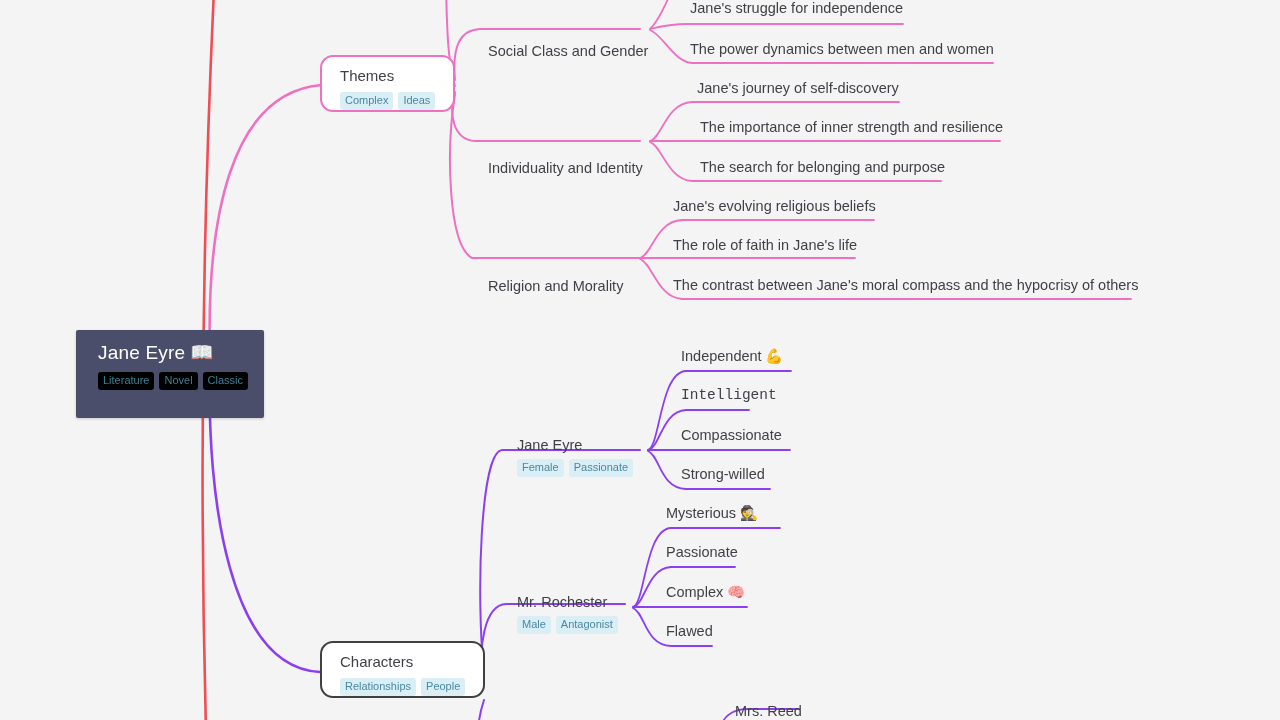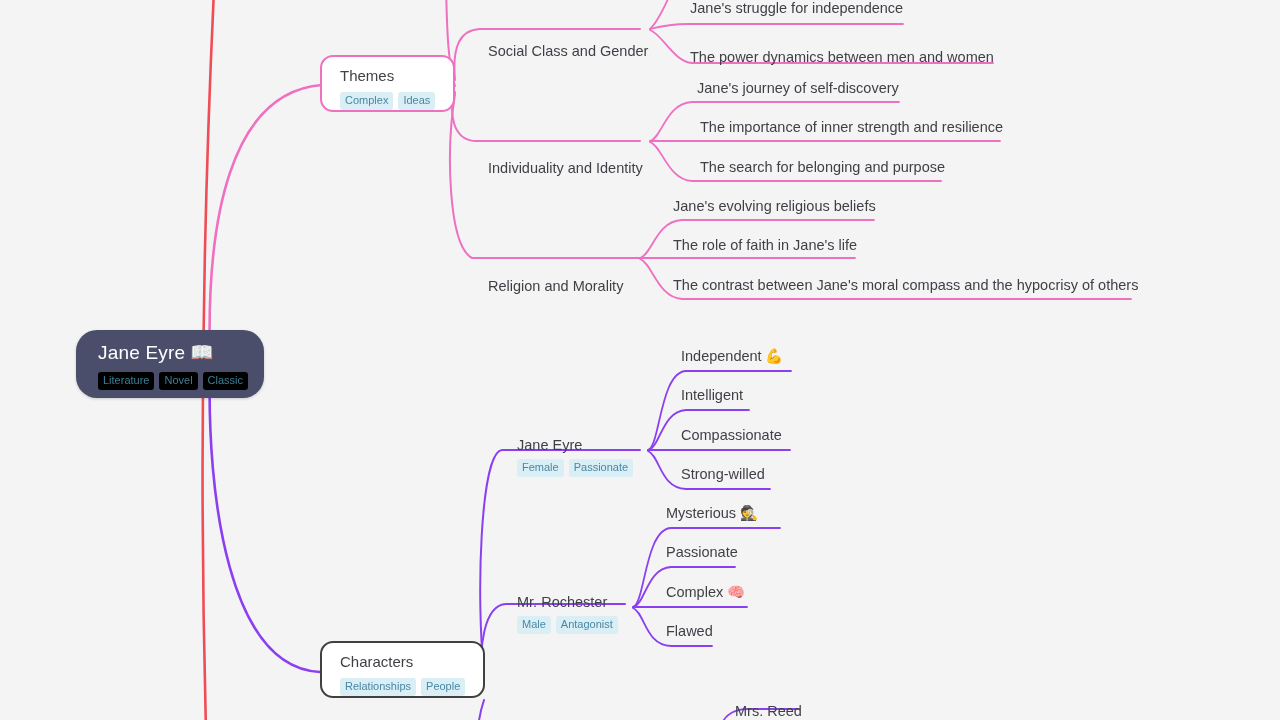--- a/index.html
+++ b/index.html
@@ -26,22 +26,22 @@
     height: 720px;
     pointer-events: none;
   }
   .node {
     position: absolute;
     box-sizing: border-box;
   }
   
   .root-node {
     background: #4a4e6b;
-    border-radius: 21px;
-    padding: 11px 16px 8px 22px;
+    border-radius: 2px;
+    padding: 11px 16px 28px 22px;
     color: #ffffff;
     box-shadow: 0 1px 3px rgba(0,0,0,0.18);
   }
   .root-title {
     font-size: 19px;
     color: #ffffff;
     line-height: 1.25;
     white-space: nowrap;
     letter-spacing: 0.2px;
   }
@@ -173,21 +173,21 @@
     <div class="branch-tags">
       <span class="tag">Complex</span>
       <span class="tag">Ideas</span>
     </div>
   </div>
 
   <div class="node sub-node" style="left:488px; top:2px;">
     <div class="sub-title">Social Class and Gender</div>
   </div>
   <div class="node leaf-node" style="left:690px; top:0px;">Jane's struggle for independence</div>
-  <div class="node leaf-node" style="left:690px; top:41px;margin-top:8px;">The power dynamics between men and women</div>
+  <div class="node leaf-node" style="left:690px; top:41px;">The power dynamics between men and women</div>
 
   <div class="node sub-node" style="left:488px; top:119px;">
     <div class="sub-title">Individuality and Identity</div>
   </div>
   <div class="node leaf-node" style="left:697px; top:80px;">Jane's journey of self-discovery</div>
   <div class="node leaf-node" style="left:700px; top:119px;">The importance of inner strength and resilience</div>
   <div class="node leaf-node" style="left:700px; top:159px;">The search for belonging and purpose</div>
 
   <div class="node sub-node" style="left:488px; top:237px;">
     <div class="sub-title">Religion and Morality</div>
@@ -205,21 +205,21 @@
   </div>
 
   <div class="node sub-node" style="left:517px; top:396px;">
     <div class="sub-title">Jane Eyre</div>
     <div class="sub-tags">
       <span class="tag">Female</span>
       <span class="tag">Passionate</span>
     </div>
   </div>
   <div class="node leaf-node" style="left:681px; top:348px;">Independent 💪</div>
-  <div class="node leaf-node" style="left:681px; top:387px;">Intelligent</div>
+  <div class="node leaf-node" style="left:681px; top:387px;font-family:Liberation Mono, monospace;">Intelligent</div>
   <div class="node leaf-node" style="left:681px; top:427px;">Compassionate</div>
   <div class="node leaf-node" style="left:681px; top:466px;">Strong-willed</div>
 
   <div class="node sub-node" style="left:517px; top:553px;">
     <div class="sub-title">Mr. Rochester</div>
     <div class="sub-tags">
       <span class="tag">Male</span>
       <span class="tag">Antagonist</span>
     </div>
   </div>

